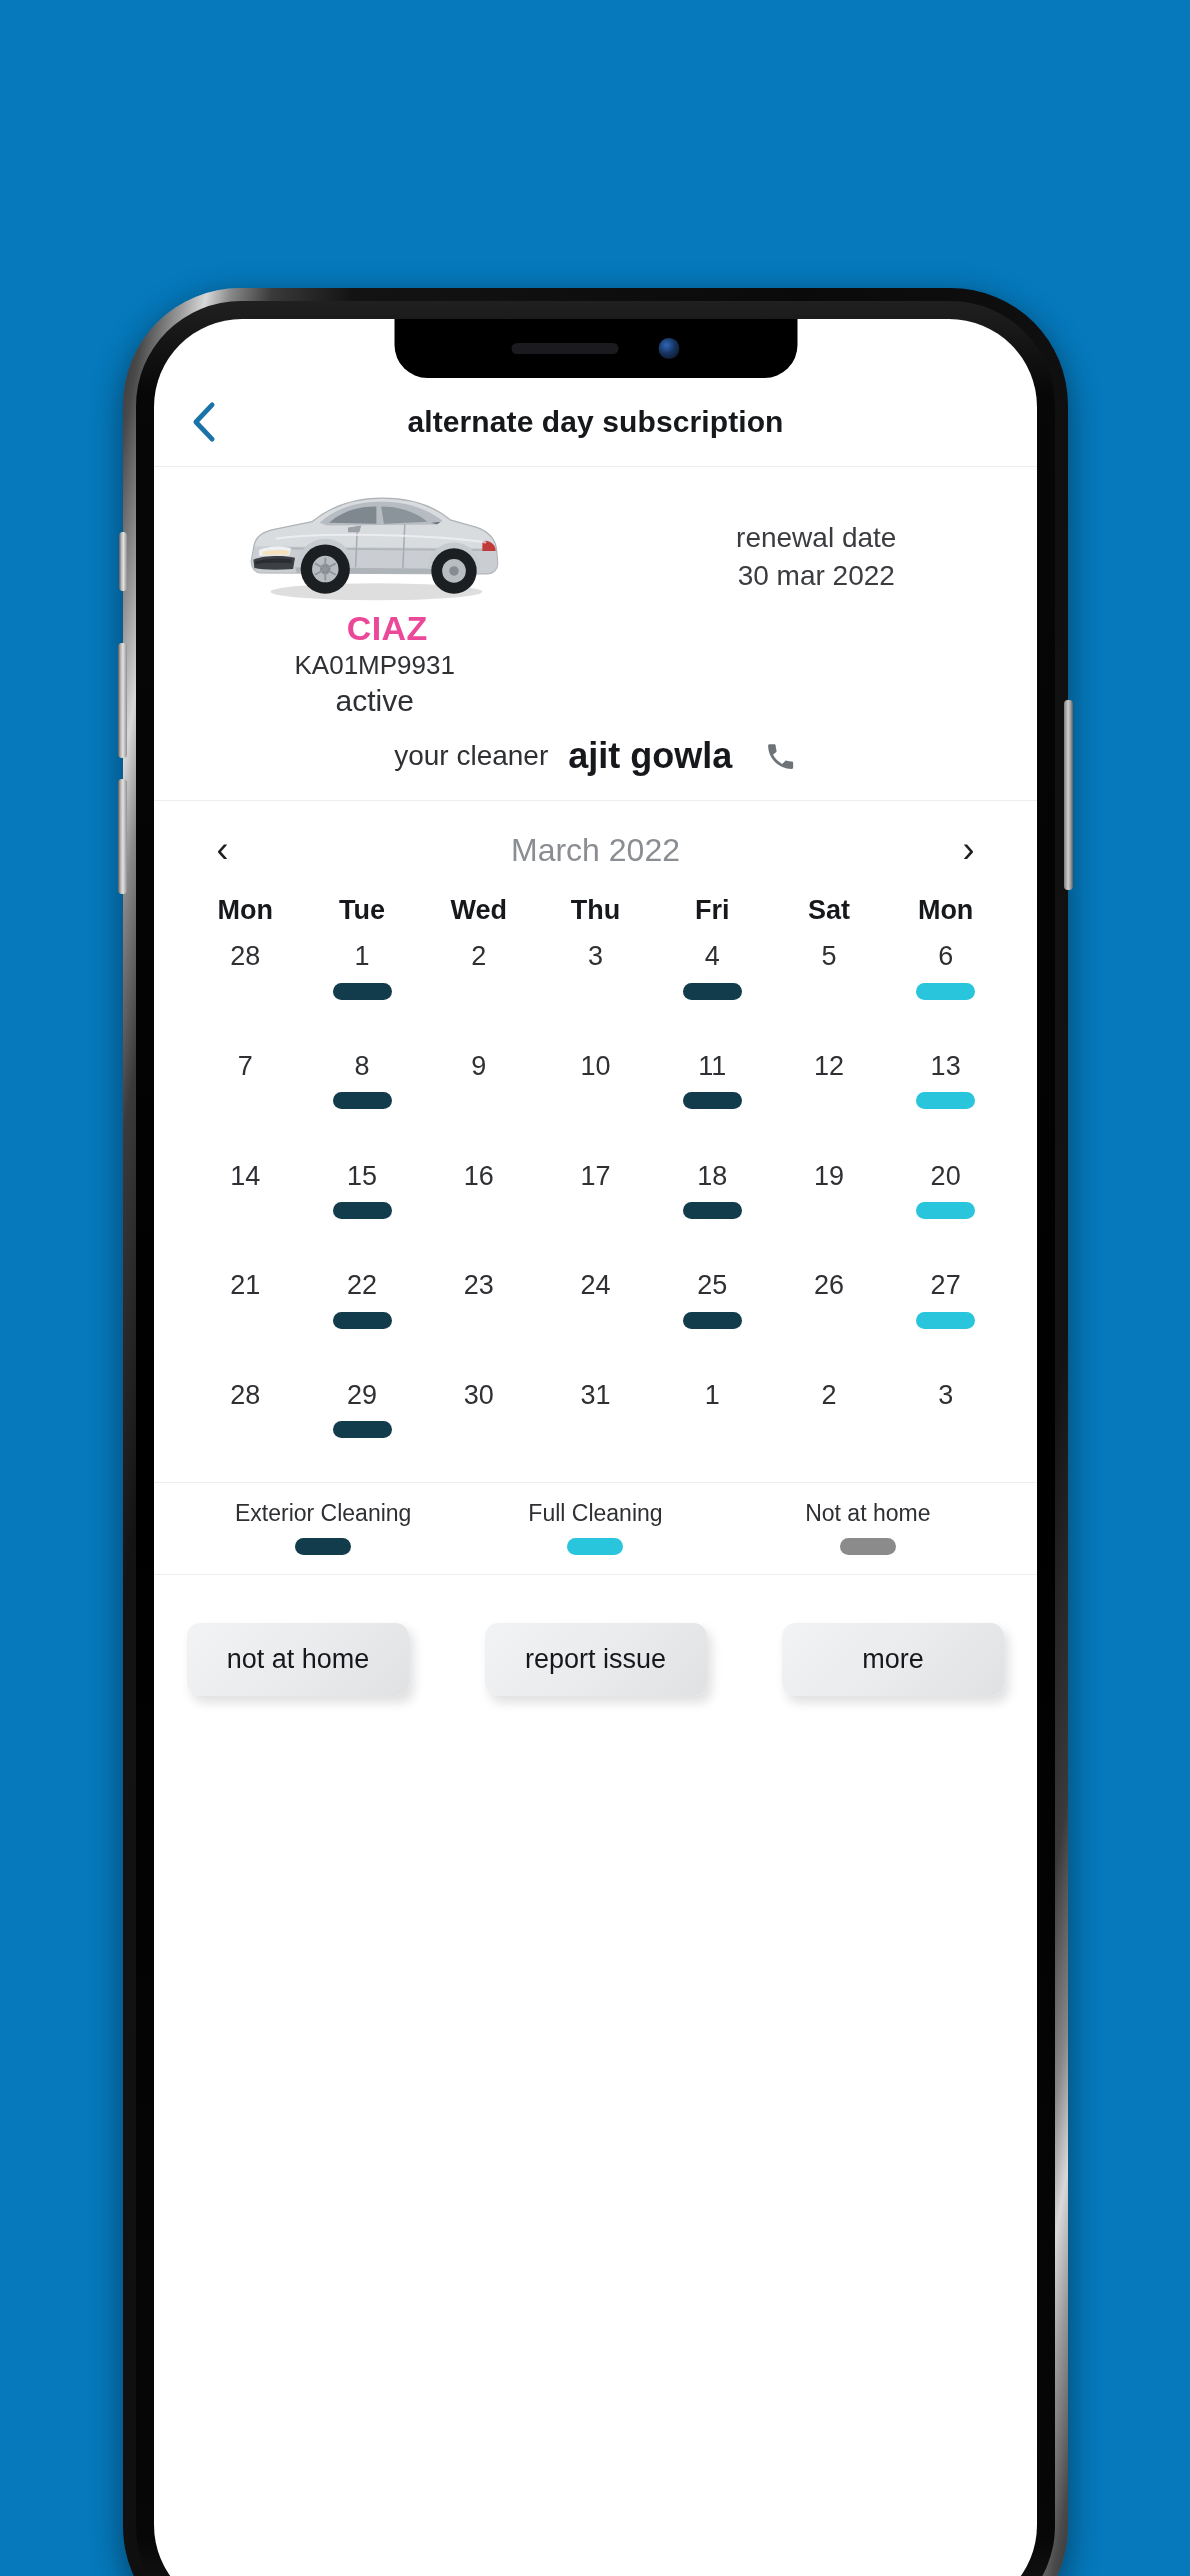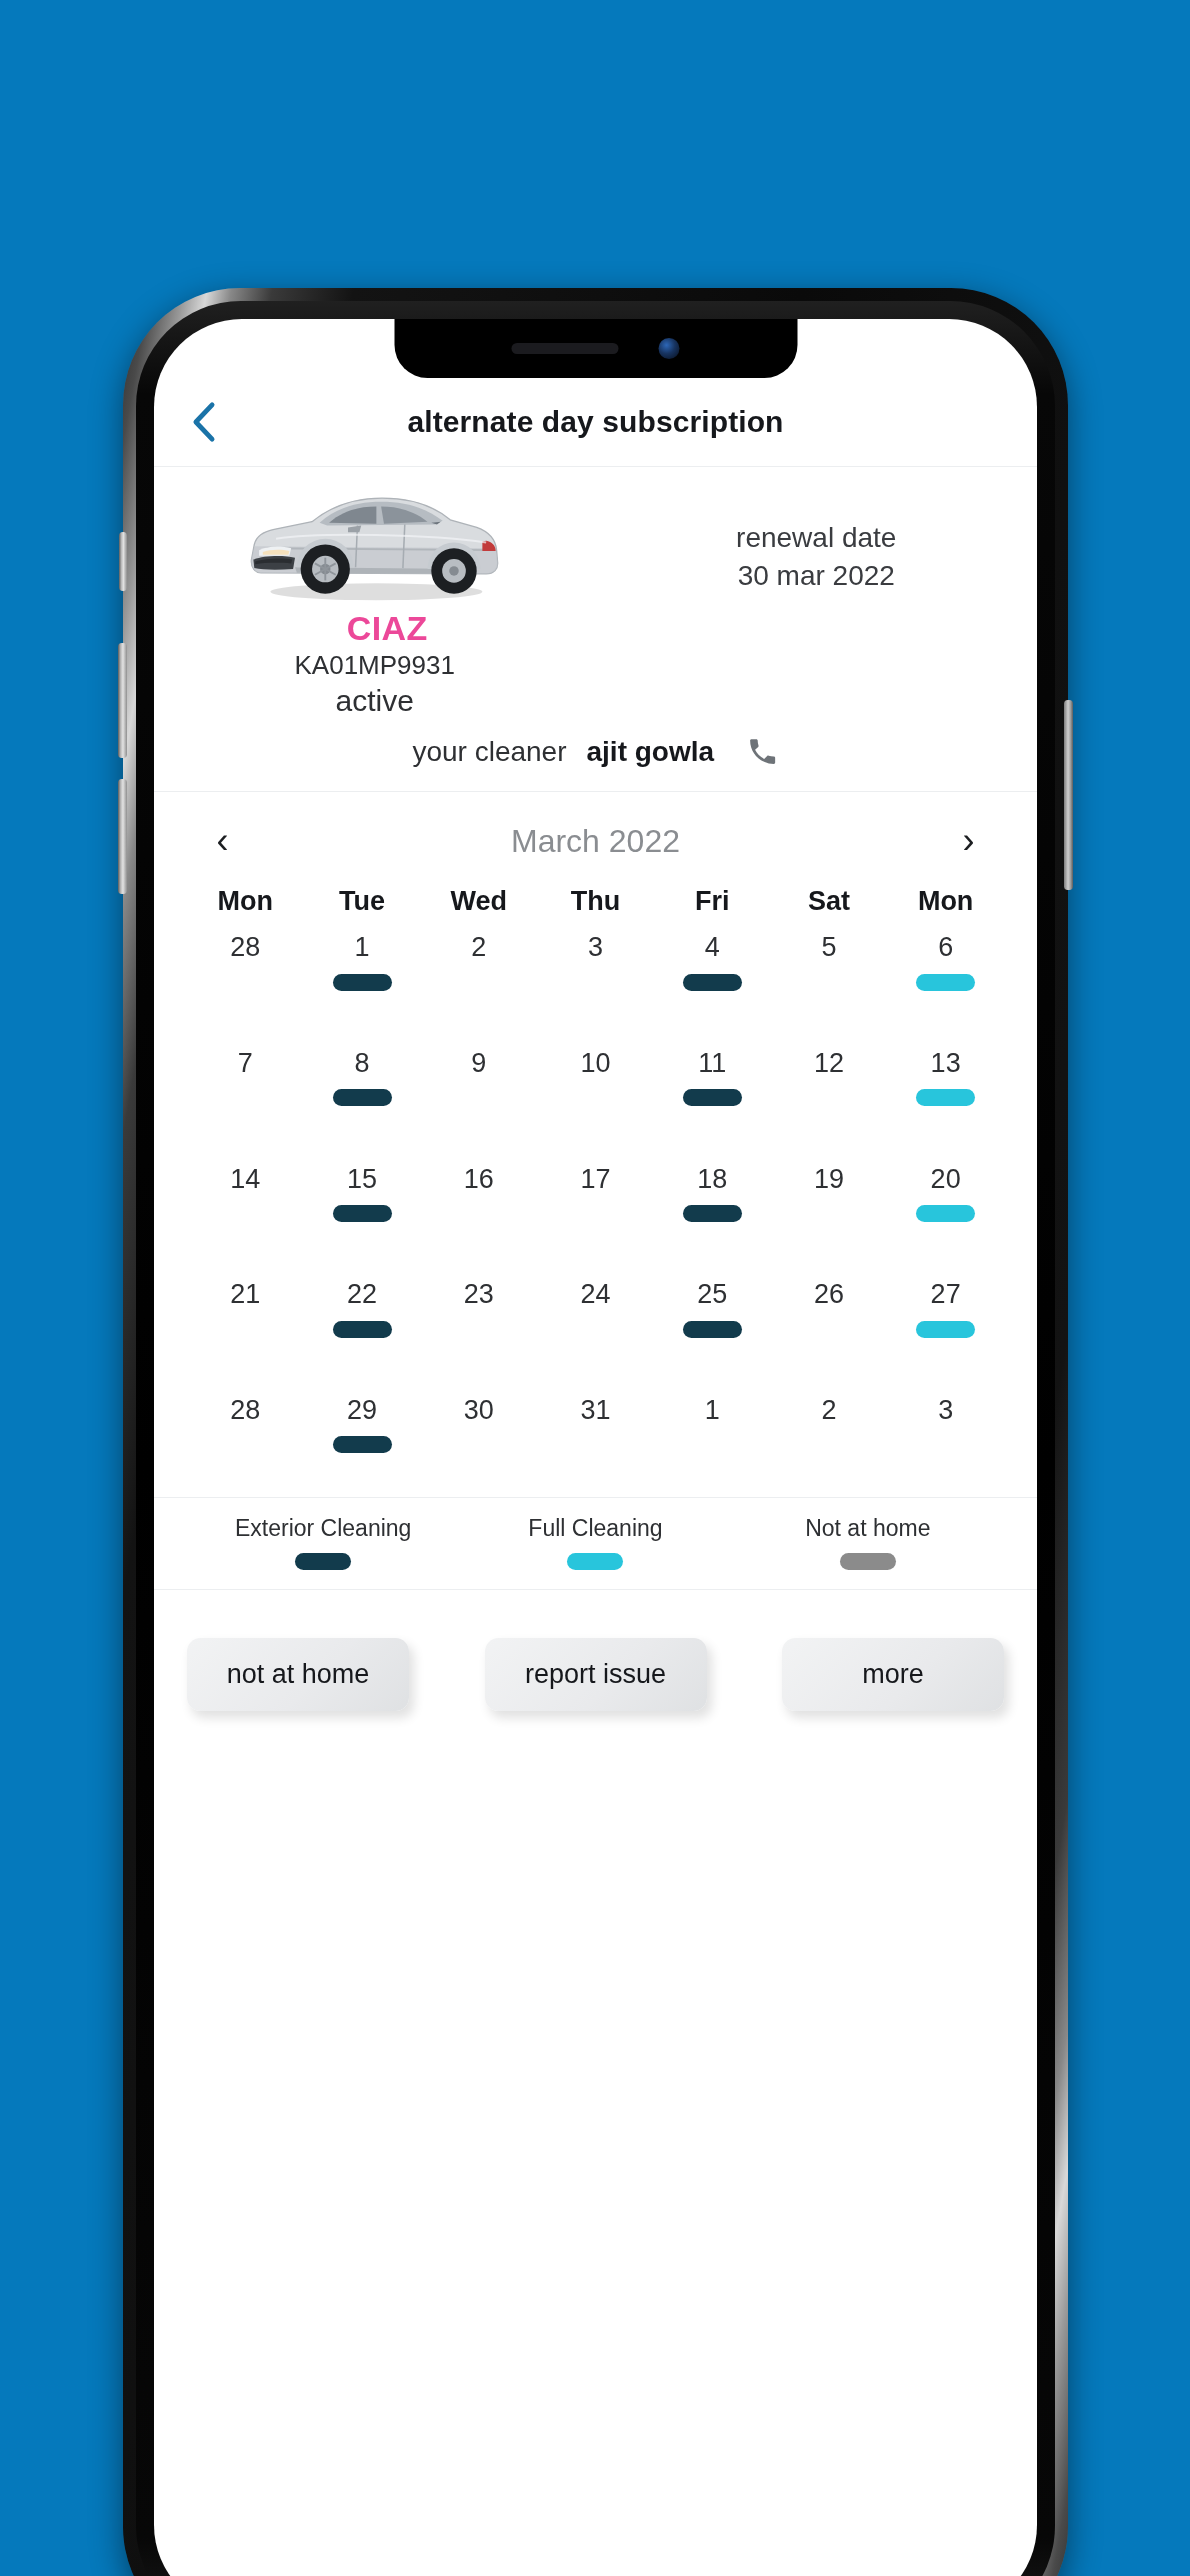--- a/index.html
+++ b/index.html
@@ -194,21 +194,21 @@
   #cleaner-row {
     display: flex;
     align-items: center;
     justify-content: center;
     gap: 20px;
     padding: 17px 0 23px 0;
     border-bottom: 1.9px solid #eceef0;
     flex: none;
   }
   #cleaner-label { font-size: 28px; color: #2e3033; }
-  #cleaner-name  { font-size: 28px; color: #16181c; font-weight: bold; }
+  #cleaner-name  { font-size: 36px; color: #16181c; font-weight: bold; }
   #phone-icon { margin-left: 11.5px; display: flex; align-items: center; cursor: pointer; }
 
   
   #calendar-section {
     padding: 0 33px;
     flex: none;
   }
   #month-nav {
     display: flex;
     align-items: center;
@@ -237,21 +237,21 @@
   }
   .weekday-cell {
     text-align: center;
     font-size: 27px;
     font-weight: bold;
     color: #16181c;
   }
   #calendar-grid {
     display: grid;
     grid-template-columns: repeat(7, 1fr);
-    row-gap: 6px;
+    row-gap: 0;
   }
   .day-cell {
     height: 100px;
     display: flex;
     flex-direction: column;
     align-items: center;
     justify-content: flex-start;
     padding-top: 9.6px;
     cursor: pointer;
   }

